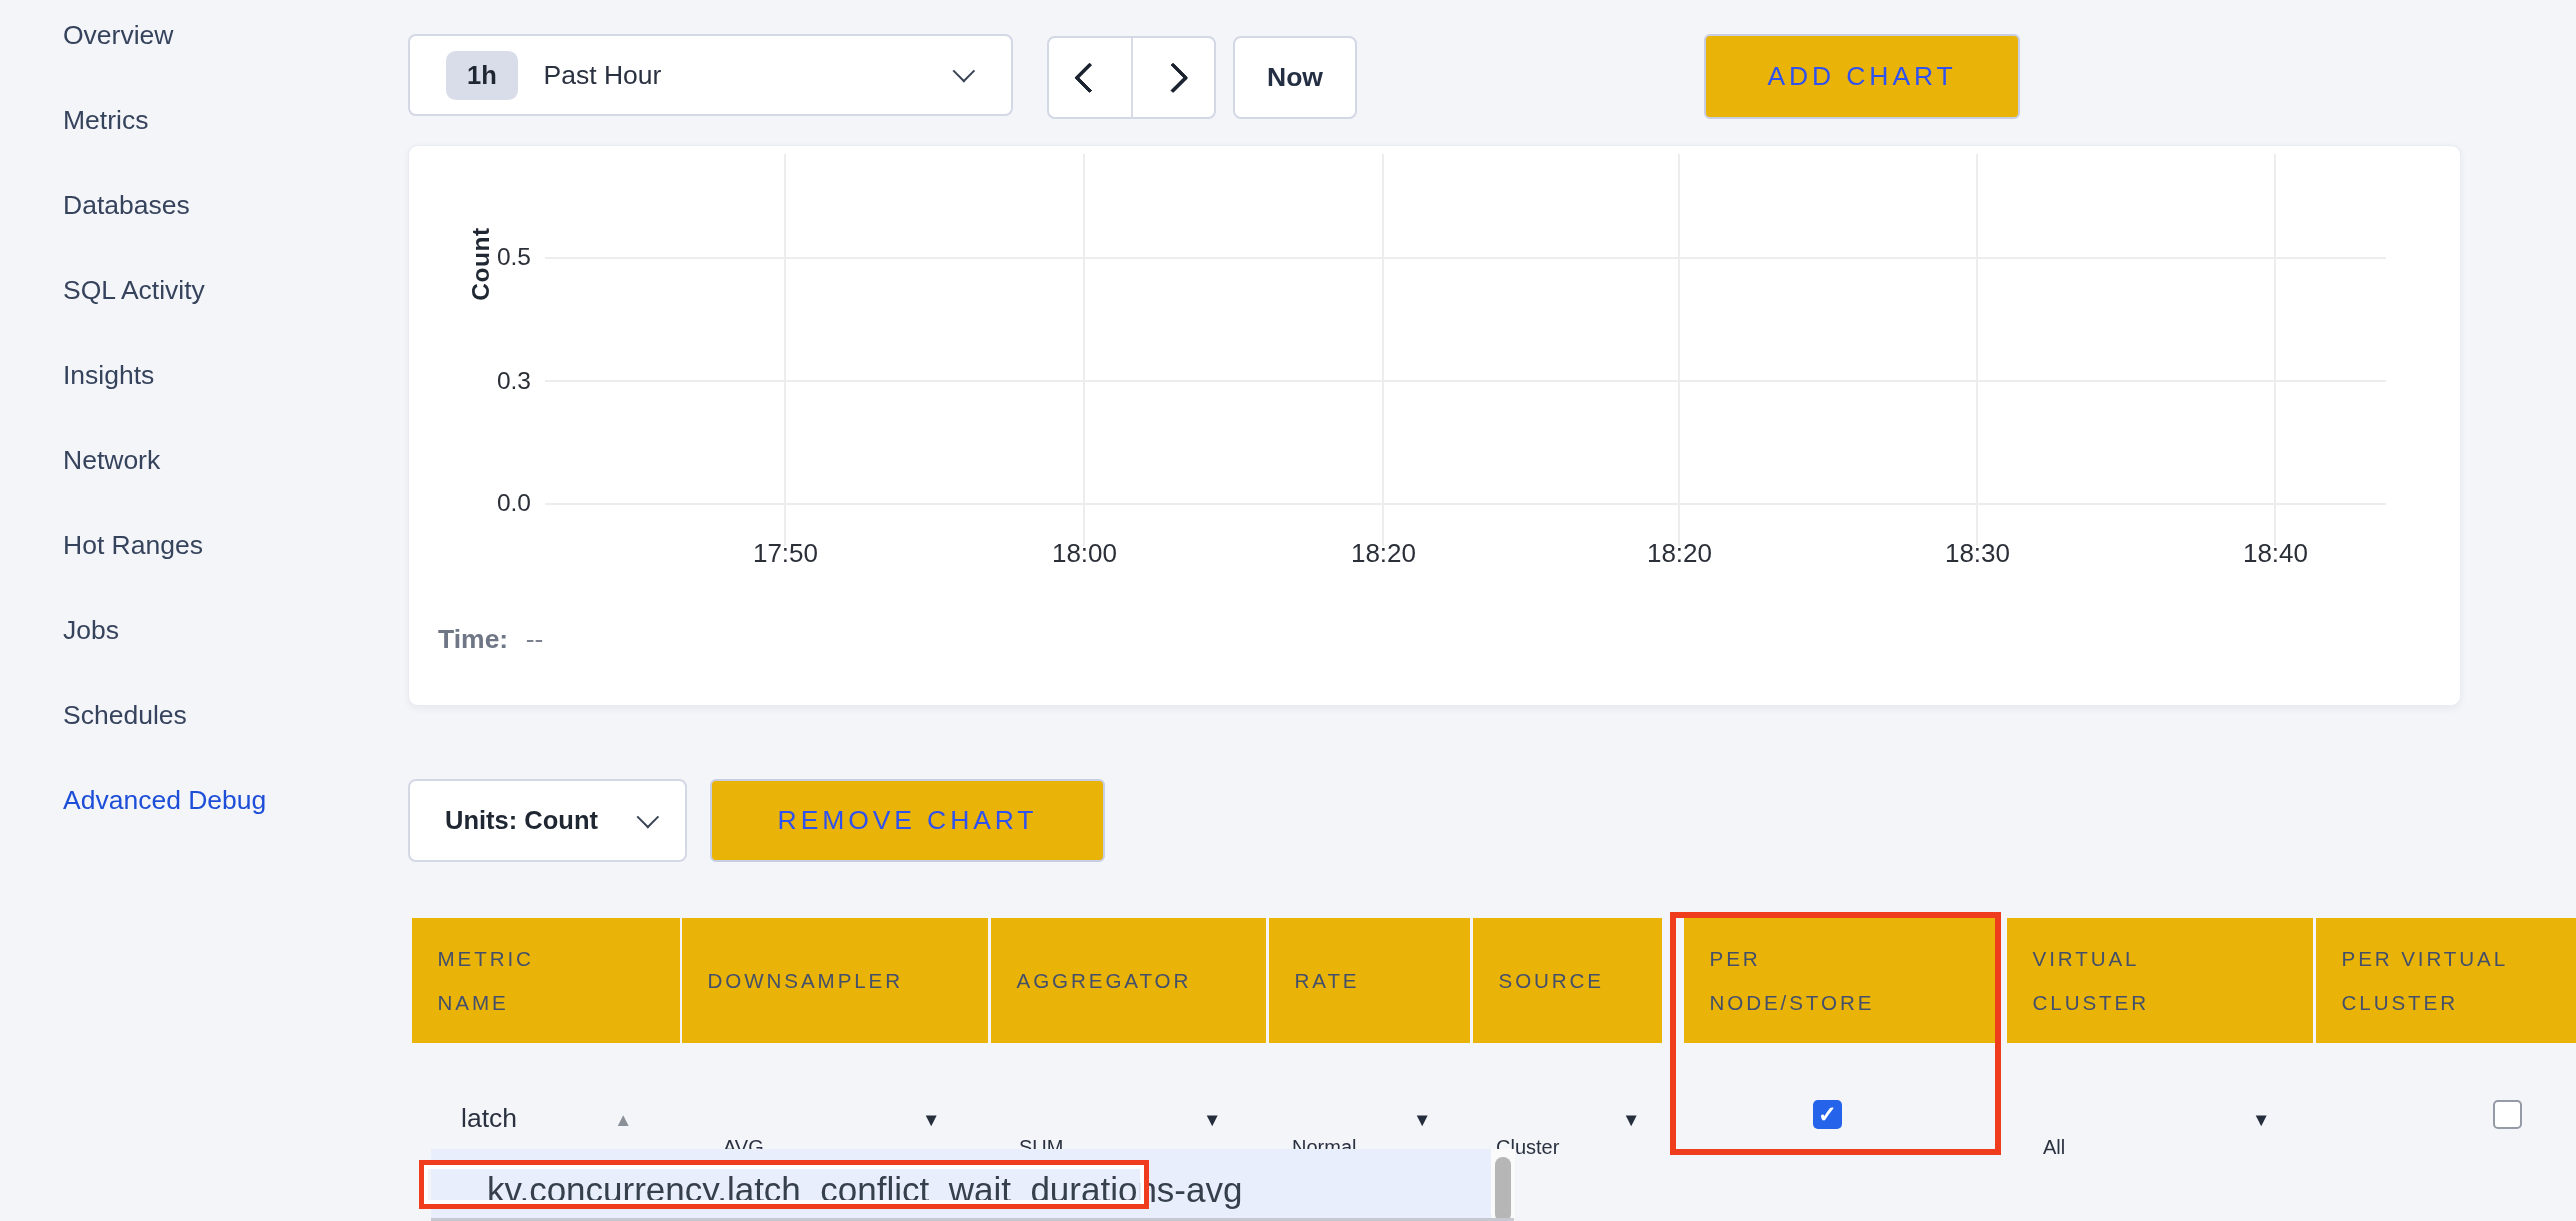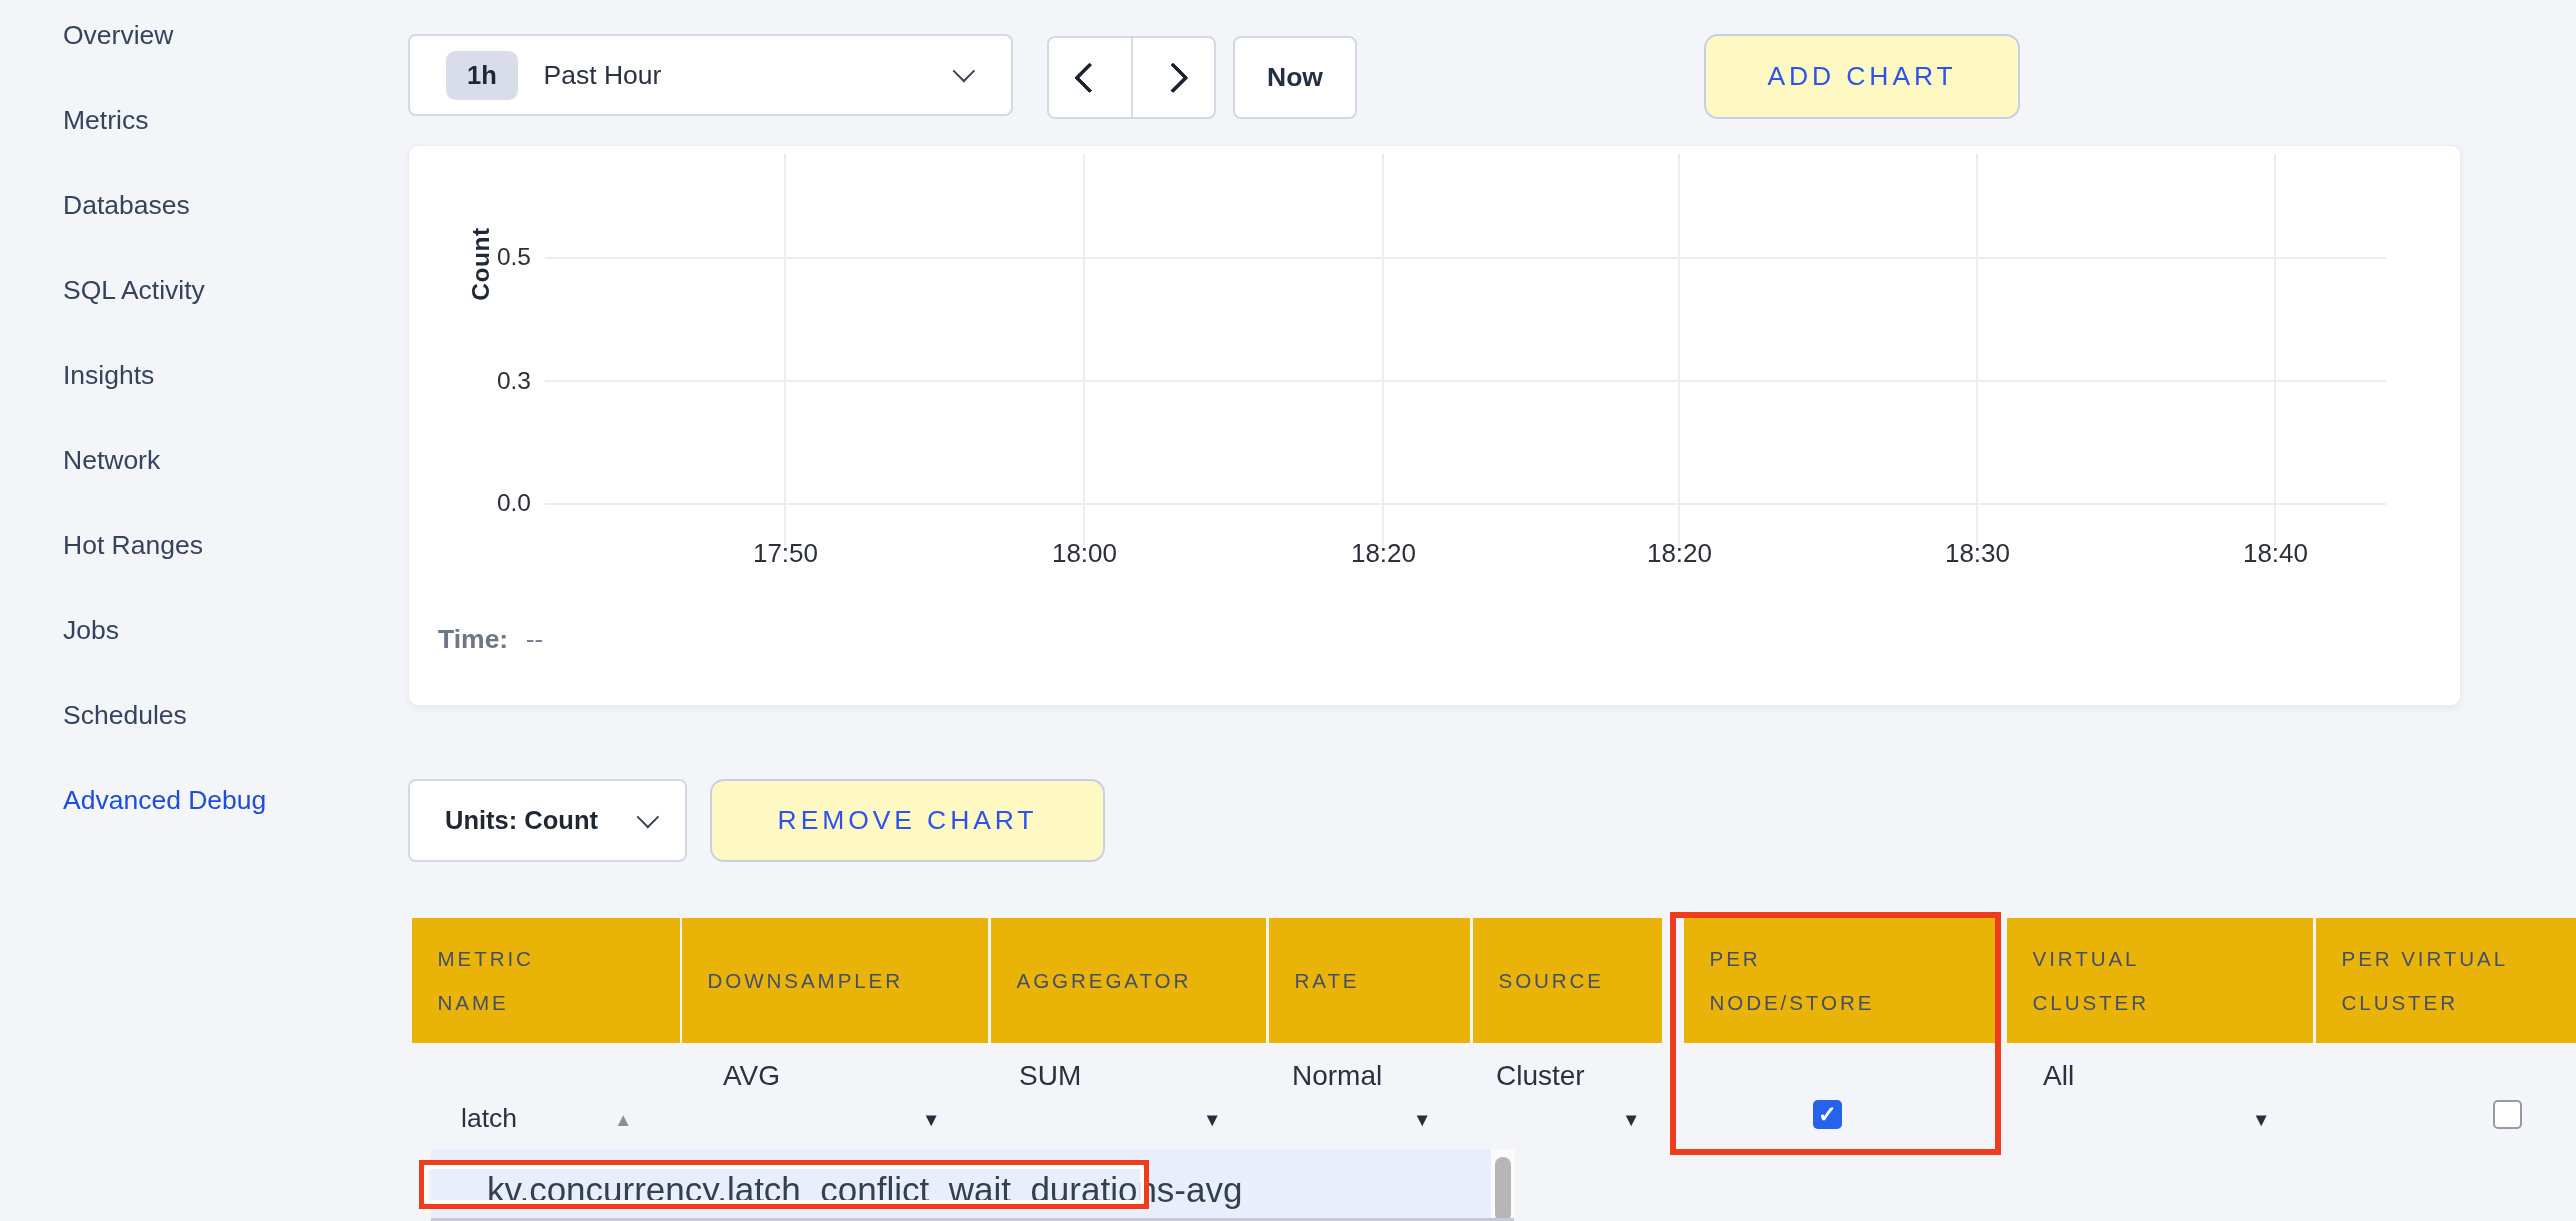--- a/index.html
+++ b/index.html
@@ -31,21 +31,21 @@
   .chev.right { transform:rotate(-45deg); }
   .select-chev { margin-left:auto; margin-right:39px; margin-top:-7.8px; }
 
   .nav-group { left:1047px; top:36px; width:169px; height:83px; display:flex; }
   .nav-half { flex:1; display:flex; align-items:center; justify-content:center; cursor:pointer; }
   .nav-half + .nav-half { border-left:2px solid #d9dce6; }
 
   .now-btn { left:1233px; top:36px; width:124px; height:83px; display:flex; align-items:center;
     justify-content:center; font-weight:bold; font-size:26.5px; color:#242f44; cursor:pointer; }
 
-  .ghost-btn { background:#fef9c3; border:2px solid #c8cfe2; border-radius:14px;
+  .ghost-btn { background:#eab308; border:2px solid #c8cfe2; border-radius:6px;
     display:flex; align-items:center; justify-content:center;
     color:#2f52ef; font-size:26.5px; letter-spacing:3.9px; cursor:pointer; }
   .add-chart { left:1704px; top:34px; width:316px; height:85px; }
 
   
   .chart-card { left:408px; top:145px; width:2053px; height:561px; background:#fff;
     border:1px solid #e9ebf2; border-radius:9.8px; box-shadow:0 2.9px 7.8px rgba(40,50,80,.06); }
   .vgrid { position:absolute; top:7.8px; height:392px; width:2px; background:#ededed; }
   .hgrid { position:absolute; left:136px; width:1841px; height:2px; background:#ededed; }
   .ylabel { position:absolute; left:72px; top:118px; transform:translate(-50%,-50%) rotate(-90deg);
@@ -68,21 +68,21 @@
   .th1 { left:412px;  width:268px; } .th1 span { max-width:137px; }
   .th2 { left:682px;  width:306px; }
   .th3 { left:991px; width:275px; }
   .th4 { left:1269px; width:201px; }
   .th5 { left:1473px; width:189px; }
   .th6 { left:1684px; width:312px; } .th6 span { max-width:216px; }
   .th7 { left:2007px; width:306px; } .th7 span { max-width:167px; }
   .th8 { left:2316px; width:260px; } .th8 span { max-width:230px; }
   .th span { display:inline-block; }
 
-  .rowtxt { position:absolute; top:1060px; font-size:28px; color:#2a3140; }
+  .rowtxt { position:absolute; top:1136px; font-size:20px; color:#2a3140; }
   .caret { position:absolute; top:1109px; font-size:18.6px; color:#242e3d; cursor:pointer; }
   .caret.sort-up { color:#8a9097; }
   .metric-input { position:absolute; left:461px; top:1098px; width:147px; height:41px; border:none;
     background:transparent; font-family:"Liberation Sans",sans-serif; font-size:26.5px; color:#2a3140; outline:none; }
 
   .checkbox { position:absolute; width:29px; height:29px; border-radius:4.9px; cursor:pointer; }
   .checkbox.checked { left:1813px; top:1100px; background:#2563eb; color:#fff; text-align:center;
     font-size:22.5px; line-height:29px; font-weight:bold; }
   .checkbox.unchecked { left:2493px; top:1100px; background:#fff; border:2px solid #949aa6; }
 

